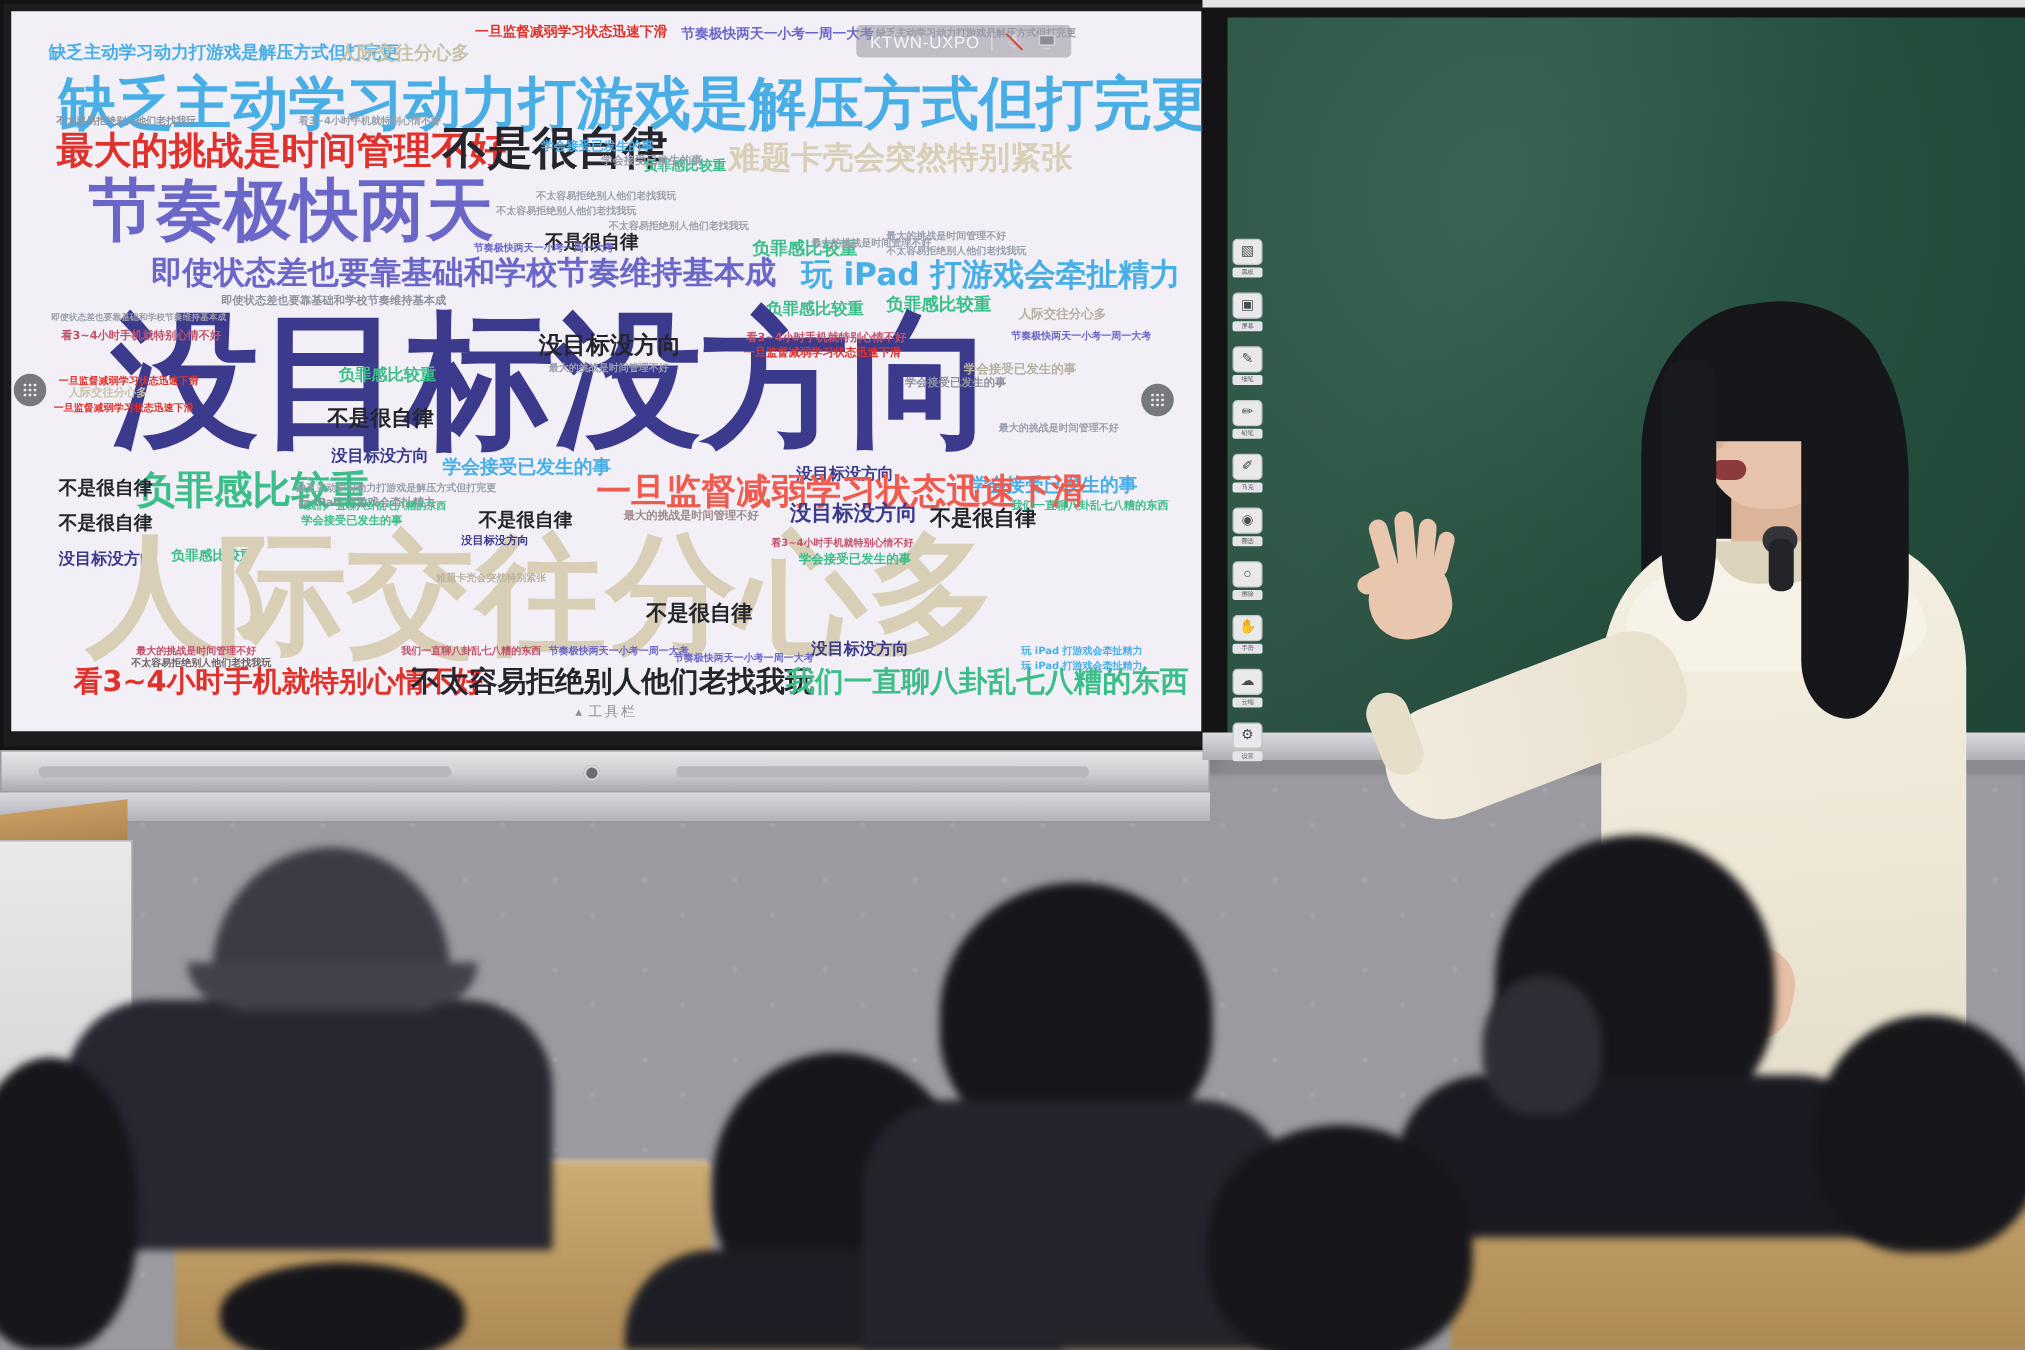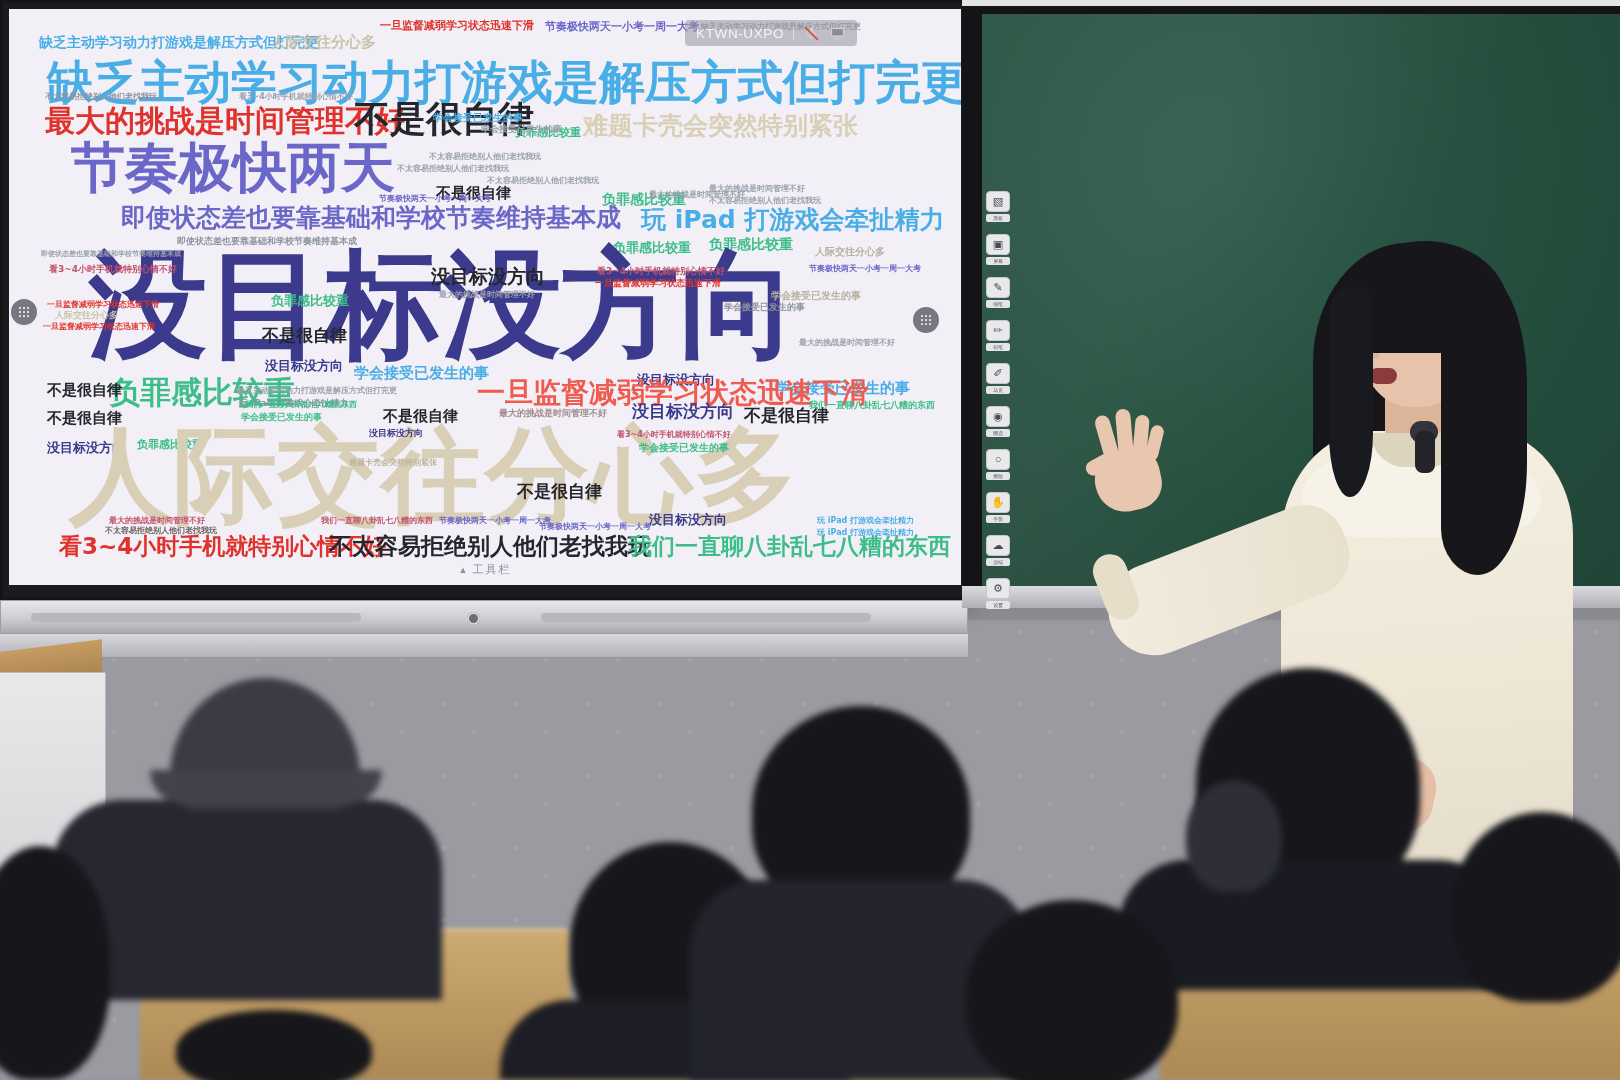--- a/index.html
+++ b/index.html
@@ -41,21 +41,21 @@
       display:flex; align-items:center; justify-content:center; }
   .handle .dots { display:grid; grid-template-columns:repeat(3,2.3px);
       grid-template-rows:repeat(3,2.3px); gap:1.8px; }
   .handle .dots i { background:#e9e9ef; border-radius:.4px; display:block;
       width:2.3px; height:2.3px; }
   .handle.left  { left:2px;  top:290px; }
   .handle.right { right:22px; top:298px; }
 
   
   .toolbar-hint { position:absolute; left:0; right:0; bottom:8px;
-      text-align:center; color:#8d8d99; font-size:11px; letter-spacing:2px; }
+      text-align:center; color:#8d8d99; font-size:11px; letter-spacing:2px;font-family:Liberation Mono, monospace; }
   .toolbar-hint .chev { font-size:9px; margin-right:3px; }
 
   
   .cloud { position:absolute; left:0; top:0; width:952px; height:560px; }
   .w { position:absolute; white-space:nowrap; font-weight:700;
        font-family:"DejaVu Sans","Liberation Sans",sans-serif;
        line-height:1; transform-origin:left top; }
 
   
   .bezel-bottom { position:absolute; left:0; top:600px; width:968px; height:34px;

